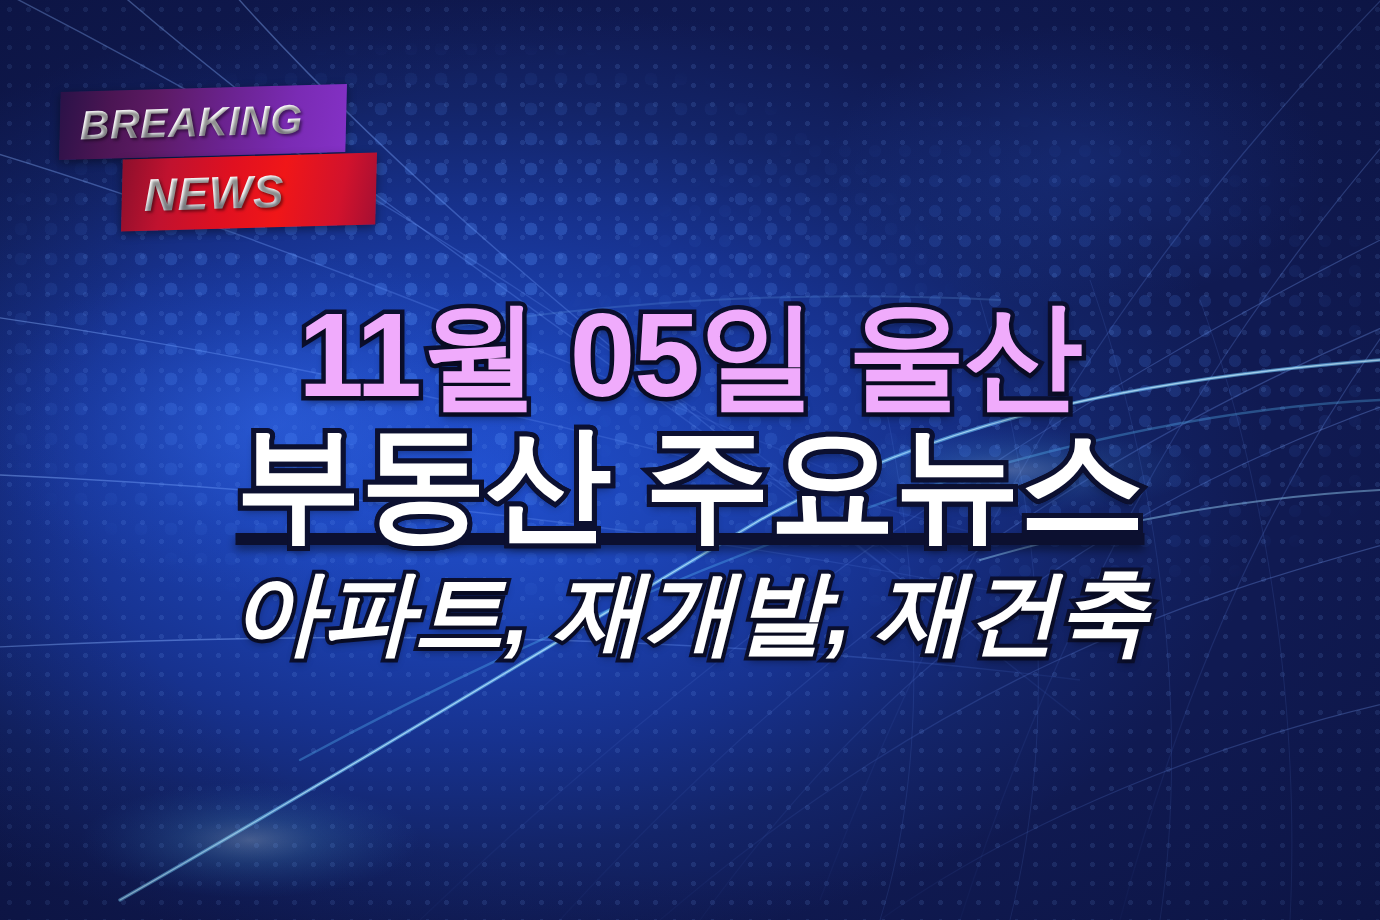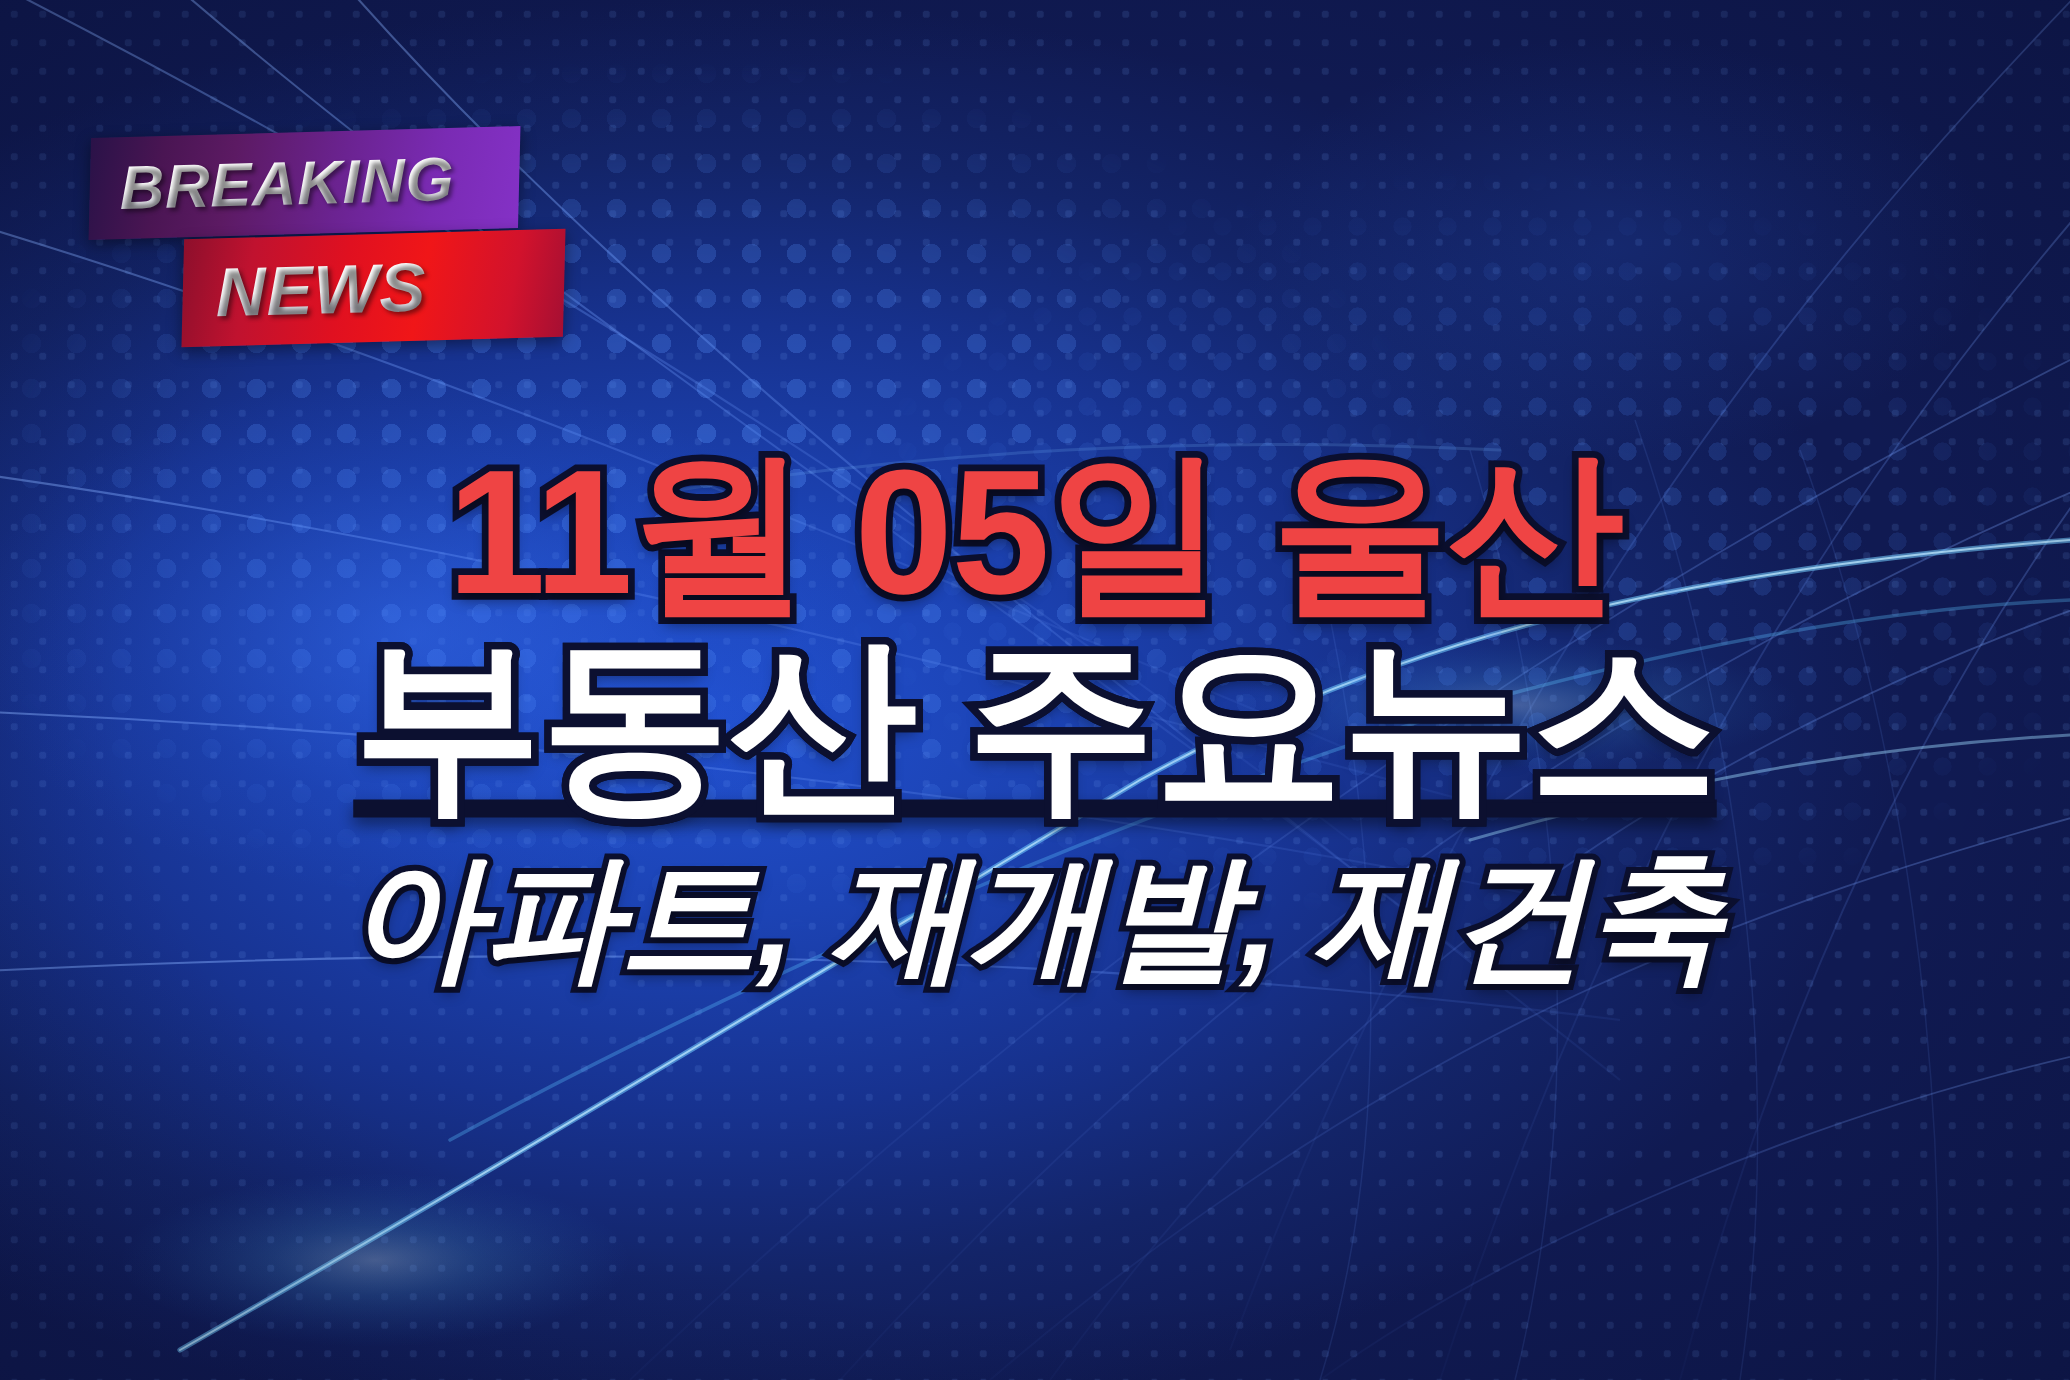--- a/index.html
+++ b/index.html
@@ -134,21 +134,21 @@
   .hl {
     display: block;
     white-space: nowrap;
     font-family: "Liberation Sans", sans-serif;
     font-weight: 700;
     line-height: 1.0;
   }
   .hl-line1 {
     font-size: 118px;
     letter-spacing: -1px;
-    color: #ef4444;
+    color: #f0abfc;
     -webkit-text-stroke: 9px #0c1030;
     paint-order: stroke fill;
     text-shadow:
       0 5px 9px rgba(0,0,0,0.45);
     margin-bottom: 6px;
   }
   .hl-line2 {
     font-size: 126px;
     letter-spacing: -1px;
     color: #ffffff;

